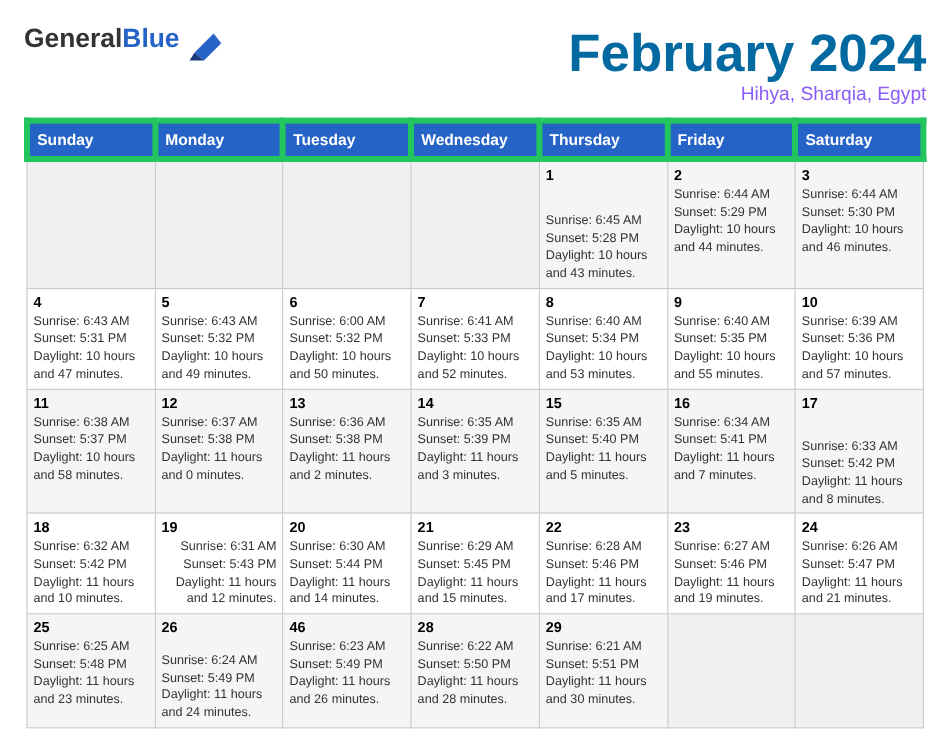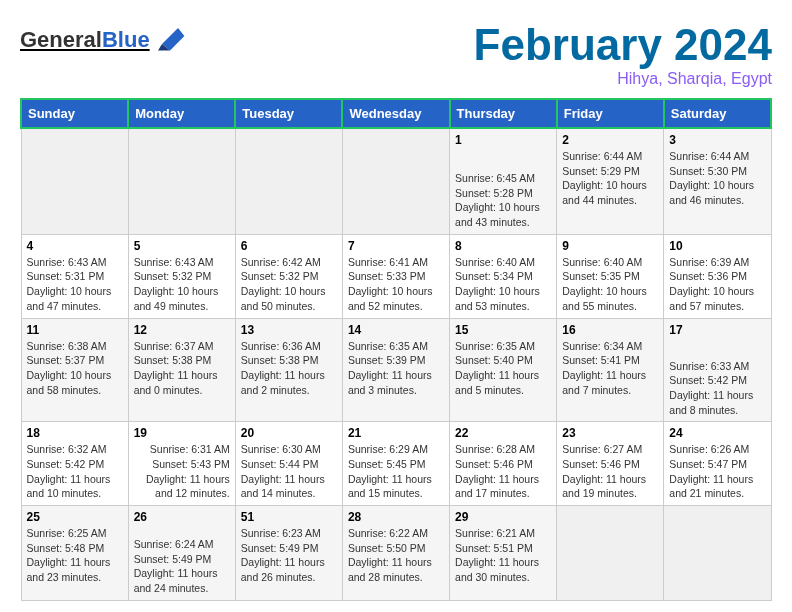--- a/index.html
+++ b/index.html
@@ -11,22 +11,21 @@
       padding: 20px;
     }
     .header {
       display: flex;
       justify-content: space-between;
       align-items: flex-start;
       margin-bottom: 10px;
     }
     .logo {
       display: flex;
-      align-items: flex-end;
-      text-decoration: underline;
+      align-items: flex-start;
     }
     .logo-text {
       font-size: 22px;
       font-weight: bold;
       line-height: 1.1;
     }
     .logo-general { color: #333; }
     .logo-blue { color: #2563c7; }
     .logo-icon {
       width: 32px;
@@ -48,21 +47,21 @@
       border-collapse: collapse;
       font-size: 11px;
     }
     thead tr th {
       background-color: #2563c7;
       color: #fff;
       text-align: left;
       padding: 6px 6px;
       font-size: 13px;
       font-weight: bold;
-      border: 2px solid #22c55e;
+      border: 5px solid #22c55e;
     }
     tbody tr td {
       border: 1px solid #ccc;
       vertical-align: top;
       padding: 4px 5px;
       min-height: 80px;
       height: 80px;
       width: 107px;
     }
     tbody tr:nth-child(odd) td {
@@ -150,21 +149,21 @@
 Daylight: 10 hours and 47 minutes.</div>
         </td>
         <td>
           <span class="day-num">5</span>
           <div class="day-info" style="white-space: pre-line;">Sunrise: 6:43 AM
 Sunset: 5:32 PM
 Daylight: 10 hours and 49 minutes.</div>
         </td>
         <td>
           <span class="day-num">6</span>
-          <div class="day-info" style="white-space: pre-line;">Sunrise: 6:42 AM
+          <div class="day-info" style="white-space: pre-line;">Sunrise: 6:00 AM
 Sunset: 5:32 PM
 Daylight: 10 hours and 50 minutes.</div>
         </td>
         <td>
           <span class="day-num">7</span>
           <div class="day-info" style="white-space: pre-line;">Sunrise: 6:41 AM
 Sunset: 5:33 PM
 Daylight: 10 hours and 52 minutes.</div>
         </td>
         <td>
@@ -281,21 +280,21 @@
 Sunset: 5:48 PM
 Daylight: 11 hours and 23 minutes.</div>
         </td>
         <td>
           <span class="day-num">26</span>
           <div class="day-info" style="white-space: pre-line; margin-top: 13px;">Sunrise: 6:24 AM
 Sunset: 5:49 PM
 Daylight: 11 hours and 24 minutes.</div>
         </td>
         <td>
-          <span class="day-num">51</span>
+          <span class="day-num">46</span>
           <div class="day-info" style="white-space: pre-line;">Sunrise: 6:23 AM
 Sunset: 5:49 PM
 Daylight: 11 hours and 26 minutes.</div>
         </td>
         <td>
           <span class="day-num">28</span>
           <div class="day-info" style="white-space: pre-line;">Sunrise: 6:22 AM
 Sunset: 5:50 PM
 Daylight: 11 hours and 28 minutes.</div>
         </td>

